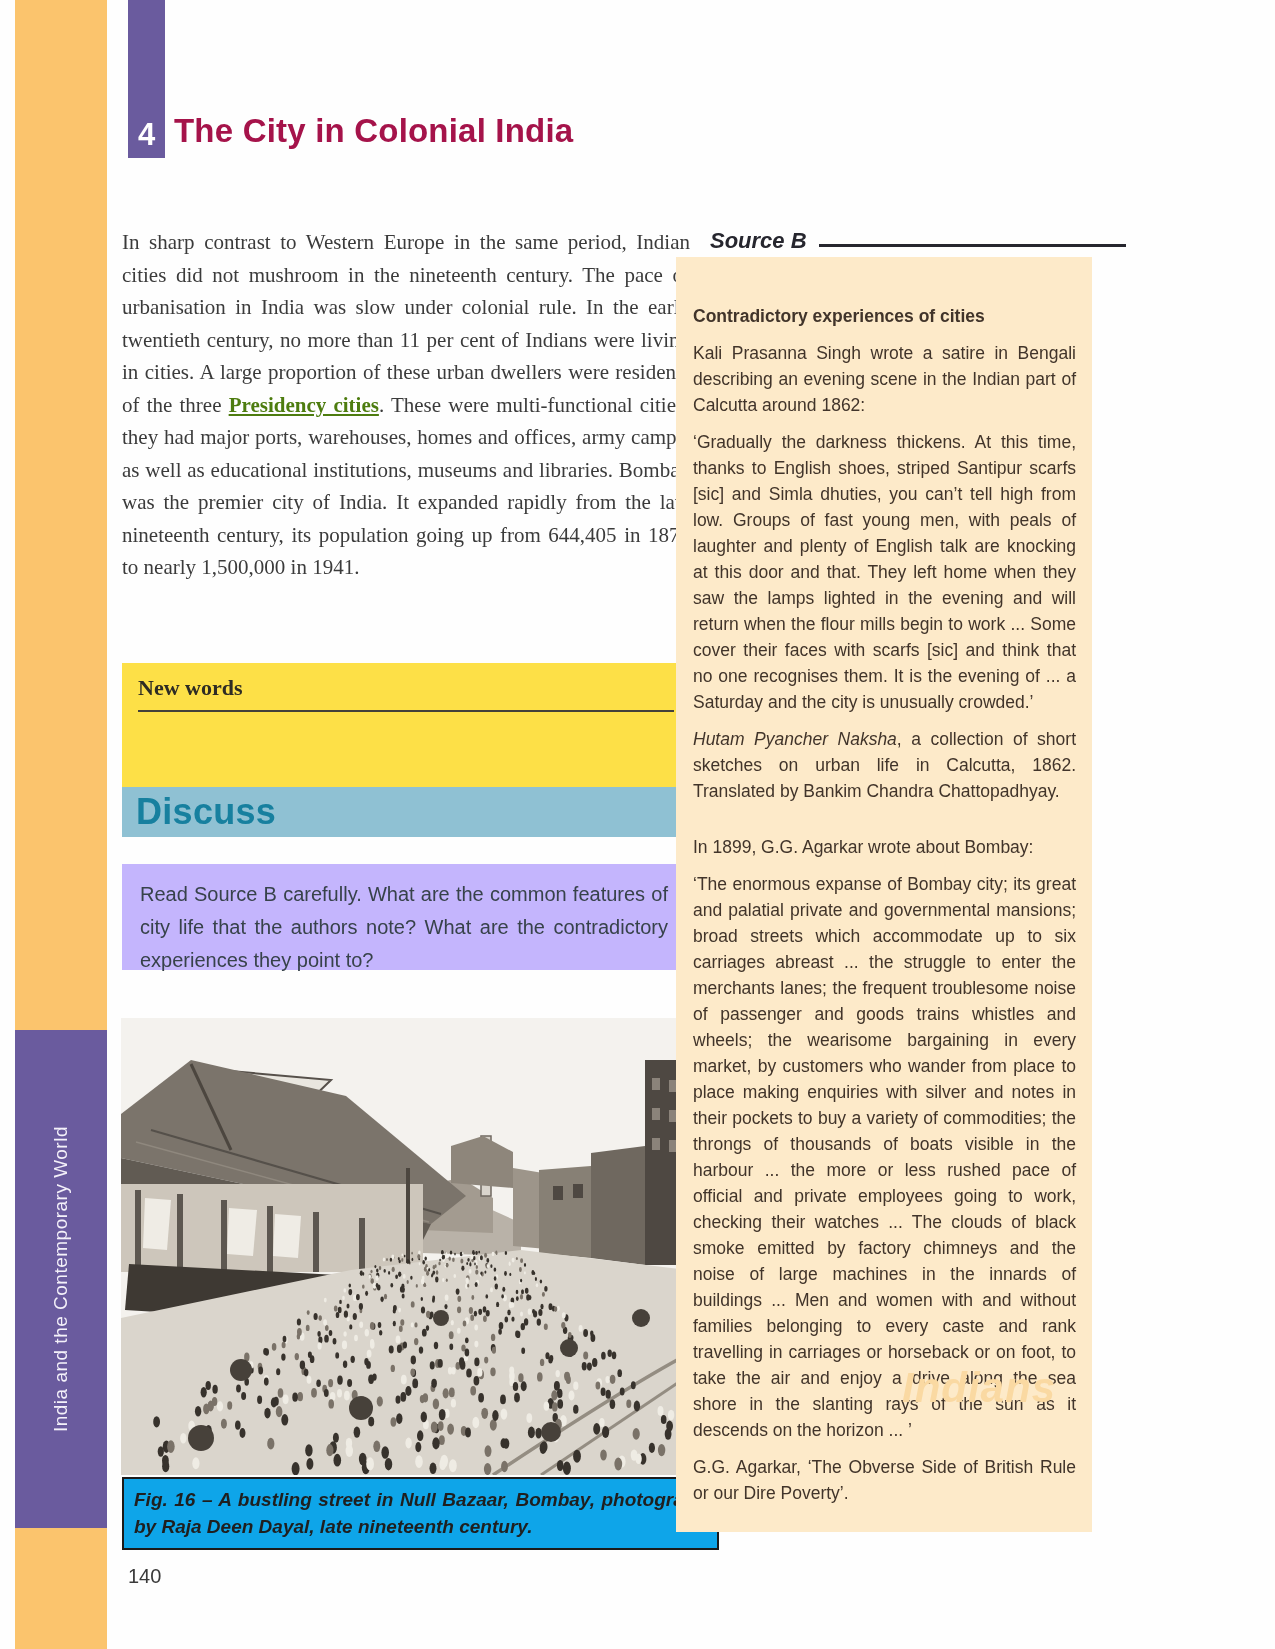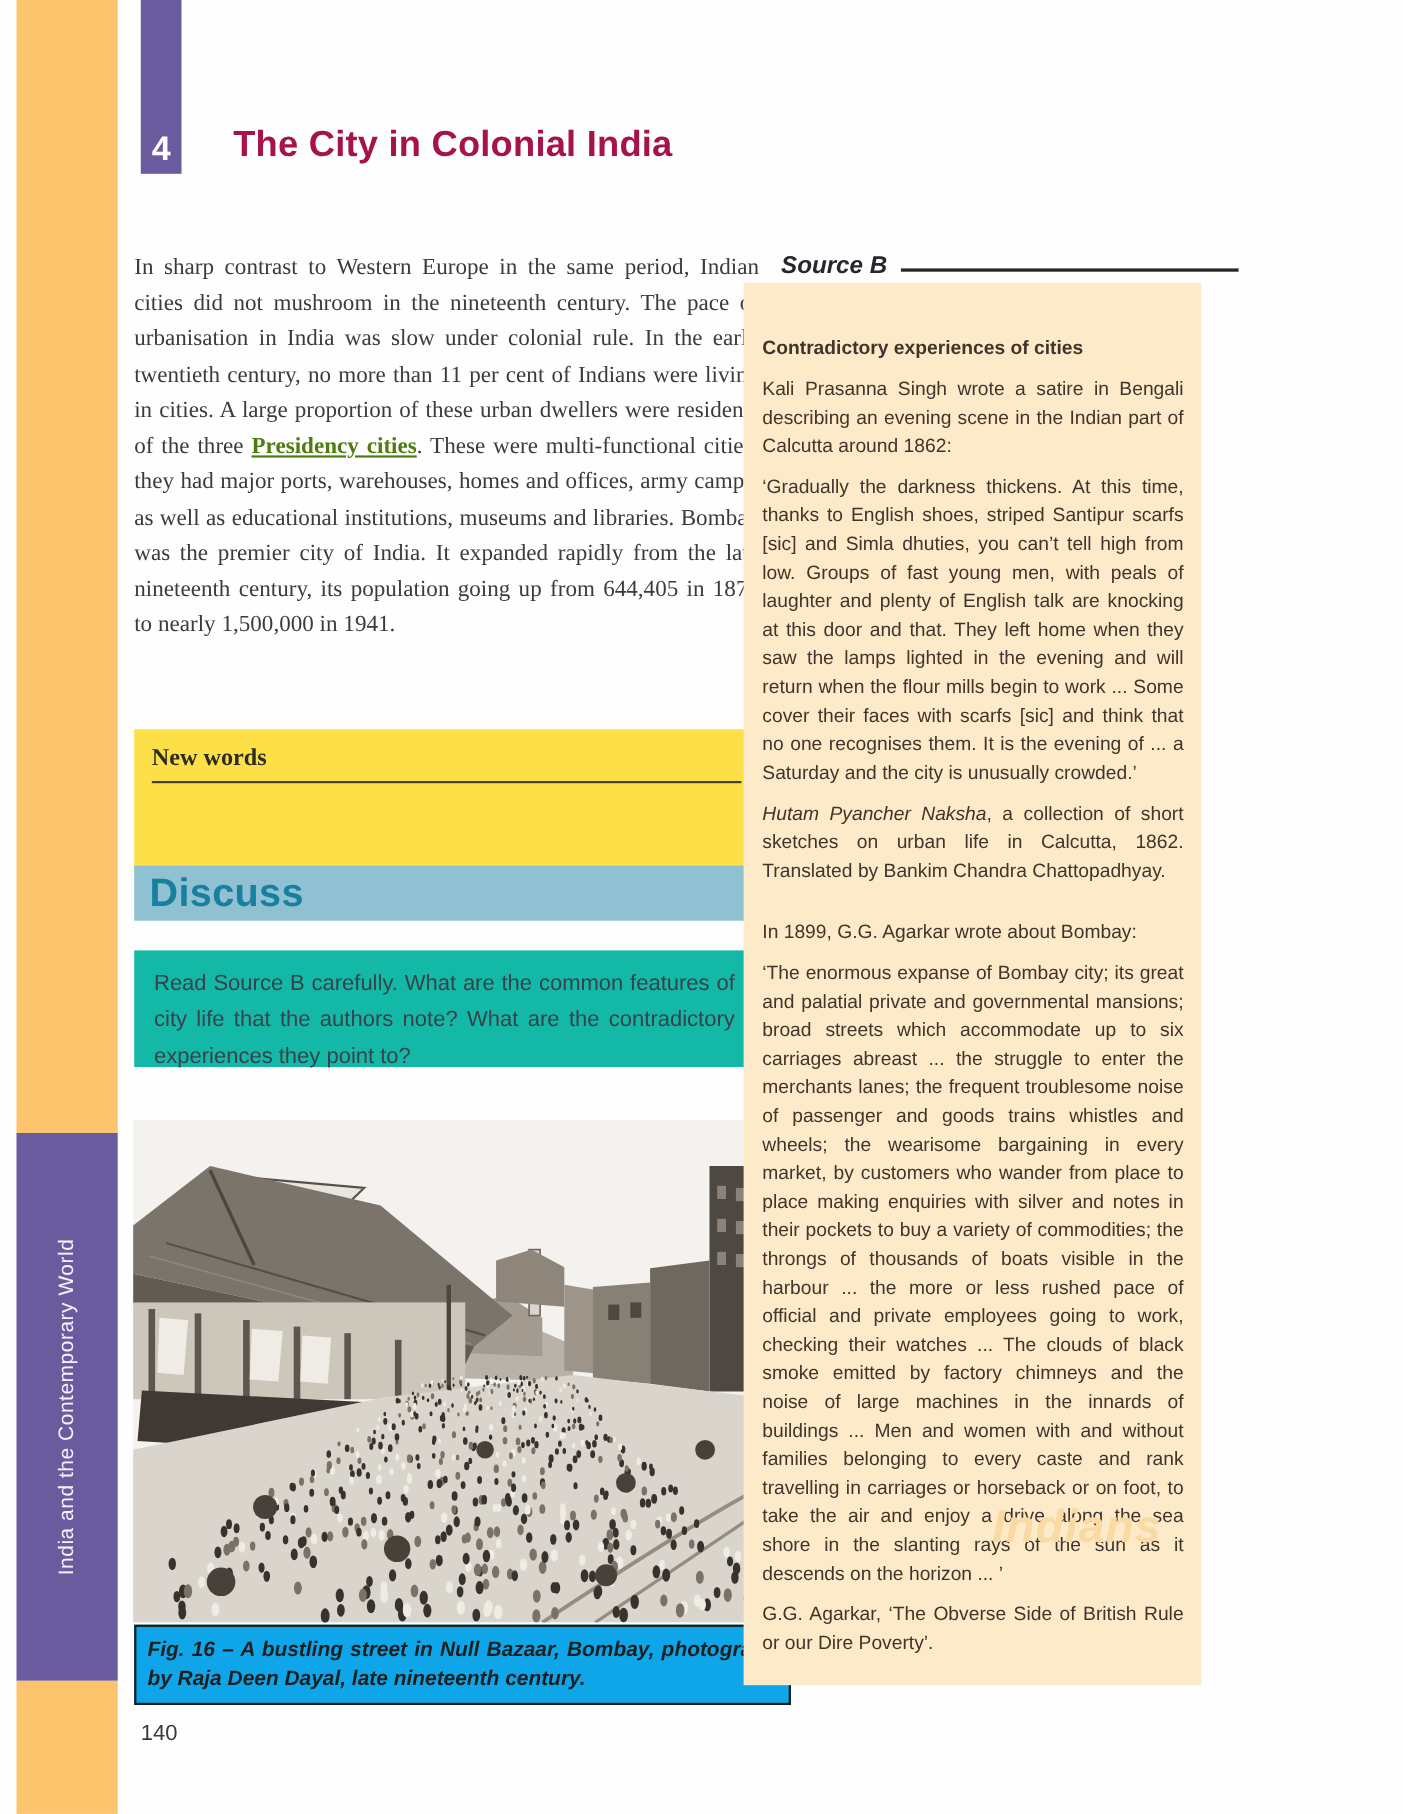--- a/index.html
+++ b/index.html
@@ -12,39 +12,39 @@
   .band.purple-mid{top:1030px;height:498px;background:#6a5b9e;display:flex;align-items:center;justify-content:center;}
   .band.orange-bottom{top:1528px;height:121px;background:#fbc46d;}
   .vert-text{writing-mode:vertical-rl;transform:rotate(180deg);color:#f4f1fa;
              font-size:19px;letter-spacing:.5px;font-family:"Liberation Sans",sans-serif;}
 
   
   .chapter-bar{position:absolute;left:128px;top:0;width:37px;height:158px;background:#6a5b9e;
                display:flex;align-items:flex-end;justify-content:center;}
   .chapter-num{color:#ffffff;font-size:31px;font-weight:bold;line-height:1;padding-bottom:8px;}
   .chapter-title{position:absolute;left:174px;top:112px;color:#a5134a;font-size:33px;font-weight:bold;
-                 letter-spacing:.2px;white-space:nowrap;margin-left:38px;}
+                 letter-spacing:.2px;white-space:nowrap;}
 
   
   .serif{font-family:"Liberation Serif",serif;color:#3b3b3b;}
   .para1{position:absolute;left:122px;top:226px;width:568px;font-size:21px;line-height:32.5px;
          text-align:justify;margin:0;}
   .para1 b{color:#4d7c0f;text-decoration:underline;}
   .para2{position:absolute;left:122px;top:620px;width:568px;font-size:21px;margin:0;}
 
   .new-words{position:absolute;left:122px;top:663px;width:564px;height:130px;background:#fde047;
              box-sizing:border-box;padding:12px 16px 10px 16px;}
   .new-words .nw-title{font-family:"Liberation Serif",serif;font-weight:bold;font-size:22px;color:#2e2c24;margin:0;}
   .new-words .nw-rule{height:0;border-bottom:2px solid #43413a;margin:9px -4px 10px 0;}
   .new-words .nw-def{font-family:"Liberation Serif",serif;font-size:21px;line-height:31px;color:#33312a;margin:0;}
 
   .discuss-header{position:absolute;left:122px;top:787px;width:564px;height:50px;background:#8fc1d3;
                   display:flex;align-items:center;}
   .discuss-title{color:#17809f;font-size:36px;font-weight:bold;margin-left:14px;letter-spacing:.3px;}
-  .discuss-body{position:absolute;left:122px;top:864px;width:564px;height:106px;background:#14b8a6;
+  .discuss-body{position:absolute;left:122px;top:864px;width:564px;height:106px;background:#c4b5fd;
                 box-sizing:border-box;padding:14px 18px;}
   .discuss-q{font-size:20px;line-height:33px;color:#37424a;margin:0;text-align:justify;}
 
   
   .photo{position:absolute;left:121px;top:1018px;width:567px;height:457px;}
   .caption-box{position:absolute;left:122px;top:1477px;width:597px;box-sizing:border-box;
                border:2px solid #1b1b1b;background:#0ea5e9;padding:7px 10px 8px 10px;}
   .caption{font-size:19px;line-height:27px;font-weight:bold;font-style:italic;color:#1f1f1f;margin:0;
            text-align:justify;}
 

